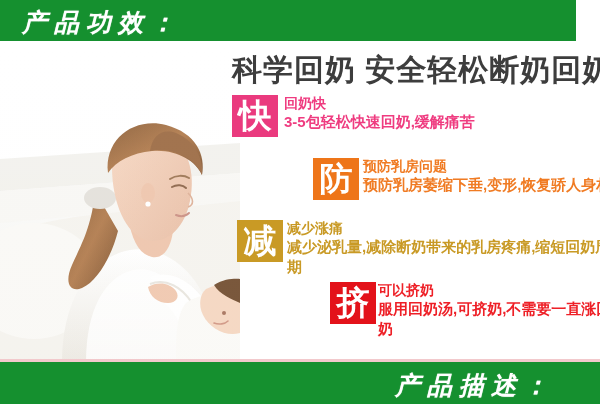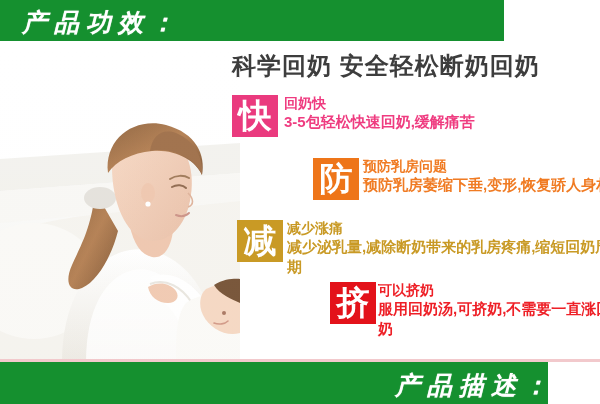--- a/index.html
+++ b/index.html
@@ -18,21 +18,21 @@
     width: 600px;
     height: 404px;
     background: #ffffff;
     overflow: hidden;
   }
 
   
   .banner {
     position: absolute;
     left: 0;
-    width: 504px;
+    width: 576px;
     background: #15902f;
     overflow: hidden;
   }
   .banner-top { top: 0; height: 41px; }
   .banner-bottom { top: 362px; height: 42px; padding-left: 44px; }
   .banner-rule {
     position: absolute;
     left: 0;
     top: 359px;
     width: 600px;
@@ -65,21 +65,21 @@
   }
   .photo svg { display: block; }
 
   
   .heading {
     position: absolute;
     left: 232px;
     top: 50px;
     width: 360px;
     color: #3d3d3d;
-    font-size: 24px;
+    font-size: 30px;
     font-weight: bold;
     letter-spacing: 1px;
     white-space: nowrap;
   }
 
   
   .feature {
     position: absolute;
   }
   .badge {

